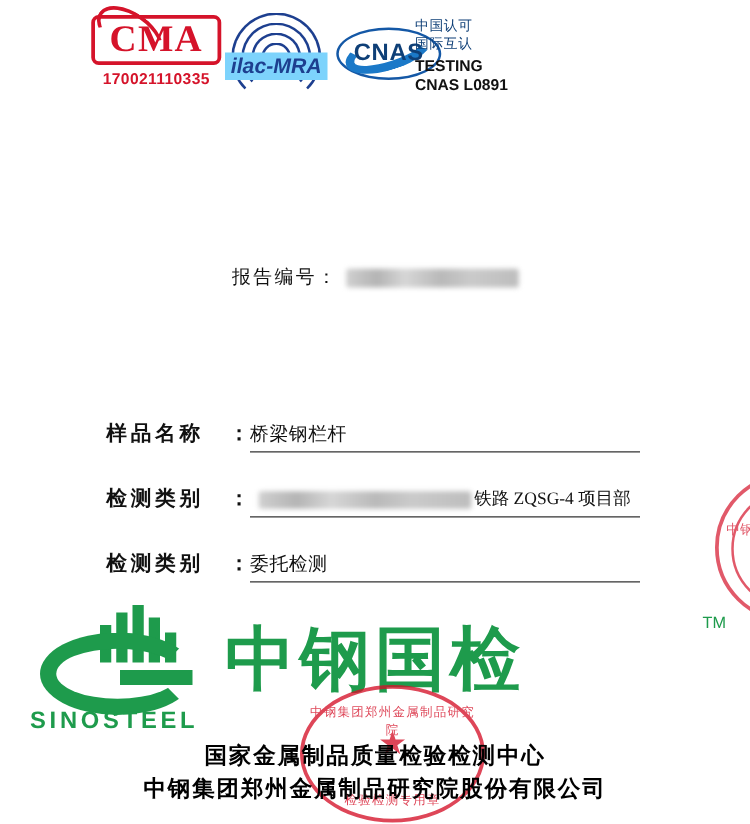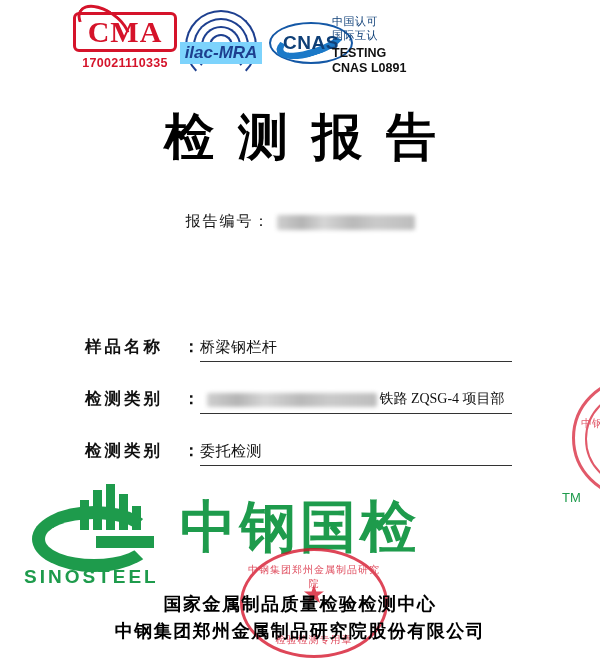--- a/index.html
+++ b/index.html
@@ -489,21 +489,20 @@
     </div>
 
     <div class="mark-cnas-cn">
       <div class="cnas-cn-line">中国认可</div>
       <div class="cnas-cn-line">国际互认</div>
       <div class="cnas-testing">TESTING</div>
       <div class="cnas-code">CNAS L0891</div>
     </div>
   </div>
 
-  <div class="doc-title">检测报告</div>
 
   <div class="report-no">
     <span class="report-no-label">报告编号：</span><span class="redacted redacted-no"></span>
   </div>
 
   <div class="fields">
 
     <div class="field-row">
       <span class="field-label">样品名称</span>
       <span class="field-colon">：</span>

